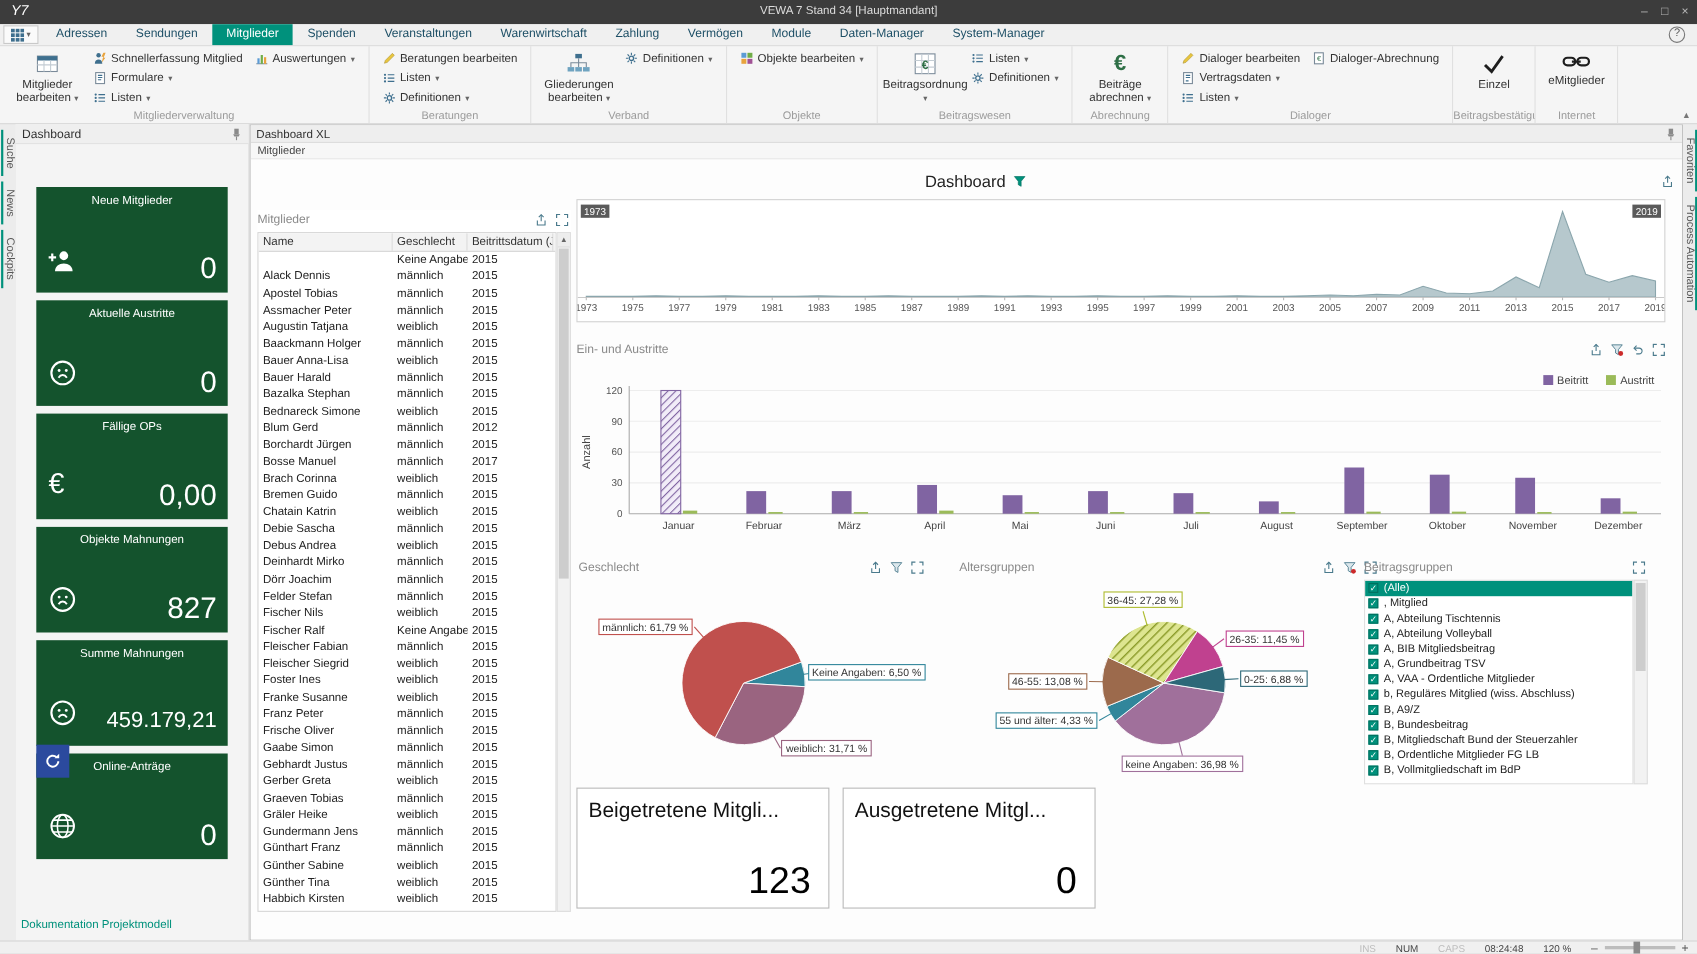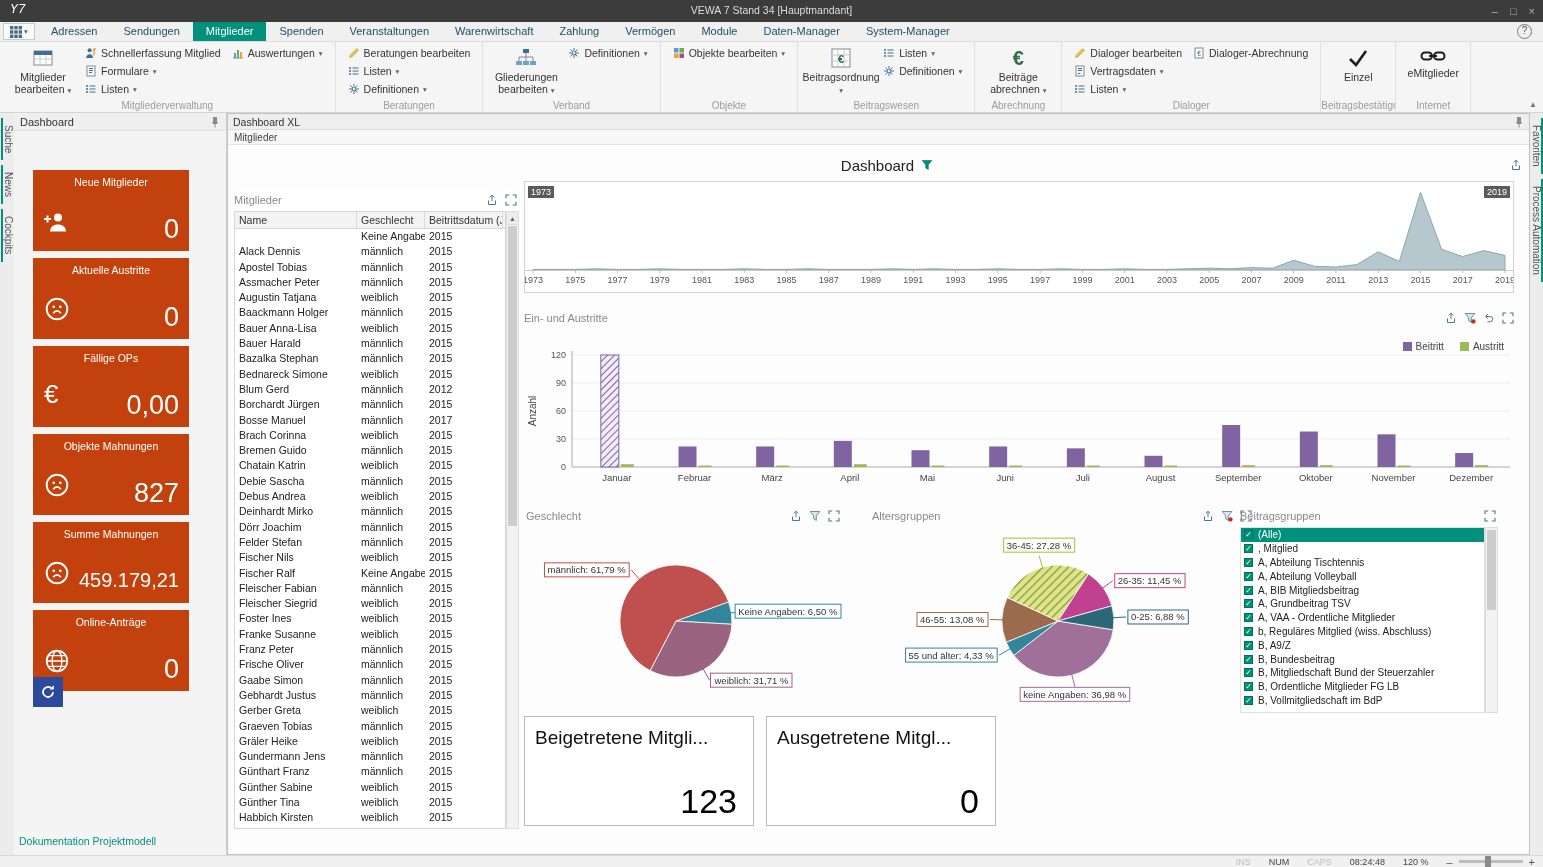--- a/index.html
+++ b/index.html
@@ -1,20 +1,20 @@
 <!DOCTYPE html>
 <html><head>
 <meta charset="utf-8">
 <style>
 *{margin:0;padding:0;box-sizing:border-box}
 html,body{width:1543px;height:867px;overflow:hidden;font-family:"Liberation Sans",sans-serif;font-size:11px;background:#d9d9d9;color:#222;position:relative}
 svg{display:block}
 
 .titlebar{position:absolute;left:0;top:0;width:1543px;height:22px;background:#3c3c3c}
-.titlebar .logo{position:absolute;left:10px;top:2px;font-family:Liberation Mono, monospace;font-style:italic;font-size:13px;color:#fff}
+.titlebar .logo{position:absolute;left:10px;top:2px;font-family:Liberation Sans, sans-serif;font-style:italic;font-size:13px;color:#fff}
 .titlebar .wtitle{position:absolute;left:0;right:0;top:4px;text-align:center;font-size:10.5px;color:#dcdcdc}
 .winbtns{position:absolute;right:8px;top:0;height:22px;display:flex;gap:12px;align-items:center;color:#b5b5b5;font-size:11px}
 
 .menubar{position:absolute;left:0;top:22px;width:1543px;height:20px;background:#f0f0f0;border-bottom:1px solid #dcdcdc;display:flex;align-items:stretch}
 .app-btn{width:32px;margin:1px 3px;background:#fafafa;border:1px solid #c9c9c9;display:flex;align-items:center;justify-content:center;gap:2px;font-size:8px;color:#555}
 .menu-tab{padding:0 13px;line-height:19px;color:#1d4f66;font-size:11px;cursor:default}
 .menu-tab.active{background:#00917c;color:#fff}
 .help-btn{position:absolute;right:11px;top:2px;width:15px;height:15px;border:1.4px solid #777;border-radius:50%;color:#555;font-size:10px;text-align:center;line-height:12px}
 
 .ribbon{position:absolute;left:0;top:42px;width:1543px;height:71px;background:#f5f5f5;border-bottom:1px solid #d5d5d5;display:flex}
@@ -29,21 +29,21 @@
 .ribbon-collapse{position:absolute;right:6px;top:100px;font-size:8px;color:#777}
 
 .left-rail{position:absolute;left:0;top:113px;width:14px;height:742px;background:#ececec}
 .right-rail{position:absolute;left:1530px;top:113px;width:13px;height:742px;background:#ececec}
 .rail-item{writing-mode:vertical-rl;font-size:10px;color:#555;padding:7px 0;margin:5px 1px;border-left:2px solid #00917c;line-height:10px;cursor:default}
 .right-rail .rail-item{border-left:none;border-right:2px solid #00917c}
 
 .sidebar{position:absolute;left:14px;top:113px;width:213px;height:742px;background:#f4f4f4;border-right:1px solid #cfcfcf}
 .sidebar-header{height:18px;display:flex;justify-content:space-between;align-items:center;padding:0 6px;font-size:11px;color:#333;background:#efefef;border-bottom:1px solid #e2e2e2}
 .kpi-list{padding-top:32px}
-.kpi{position:relative;height:81px;margin:7px 37px 7px 19px;background:#c2410c;color:#fff}
+.kpi{position:relative;height:96px;margin:7px 19px 7px 19px;background:#14532d;color:#fff}
 .kpi-title{position:absolute;top:6px;left:3px;right:3px;text-align:center;font-size:10.5px}
 .kpi-icon{position:absolute;left:11px;bottom:17px}
 .kpi-value{position:absolute;right:10px;bottom:6px;font-size:27px}
 .kpi-value.small{font-size:20px;bottom:11px}
 .euro-glyph{font-size:26px;color:#fff}
 .refresh-btn{position:absolute;left:19px;top:564px;width:30px;height:30px;background:#2b4a9e;display:flex;align-items:center;justify-content:center;border:none;cursor:default}
 .doc-link{position:absolute;left:5px;bottom:8px;color:#00917c;font-size:10.5px;text-decoration:none}
 
 .mainpanel{position:absolute;left:227px;top:113px;width:1303px;height:742px;background:#fff;border:1px solid #c2c2c2}
 .main-header{height:16px;background:#eee;border-bottom:1px solid #ddd;display:flex;justify-content:space-between;align-items:center;padding:0 5px;font-size:10.5px;color:#333}

